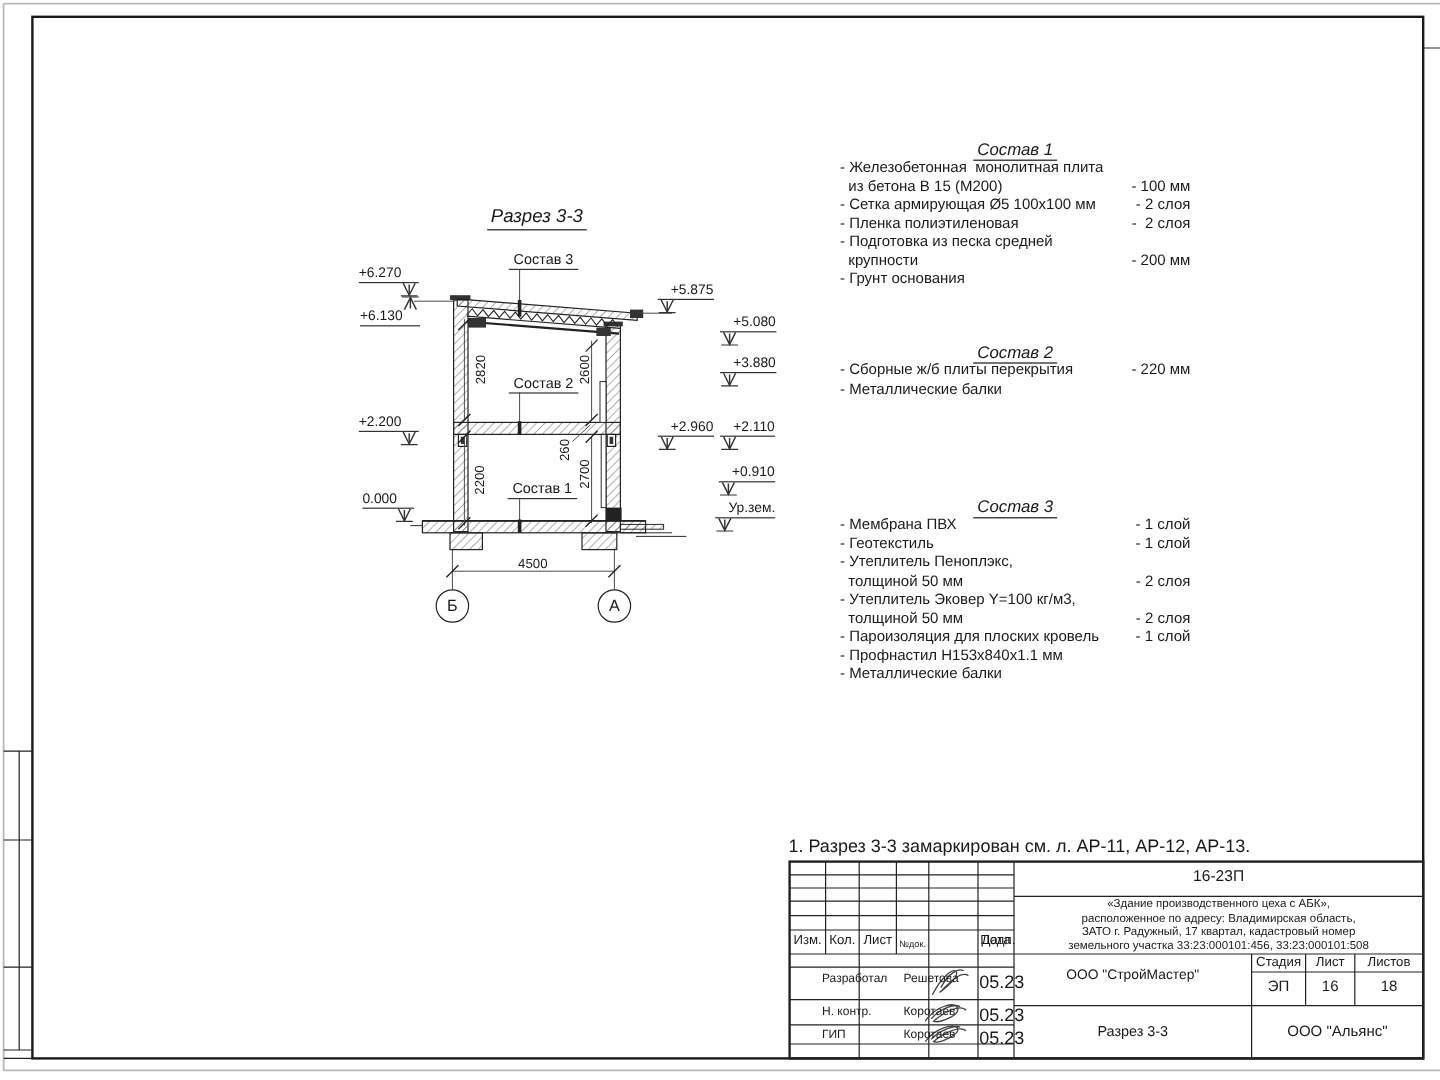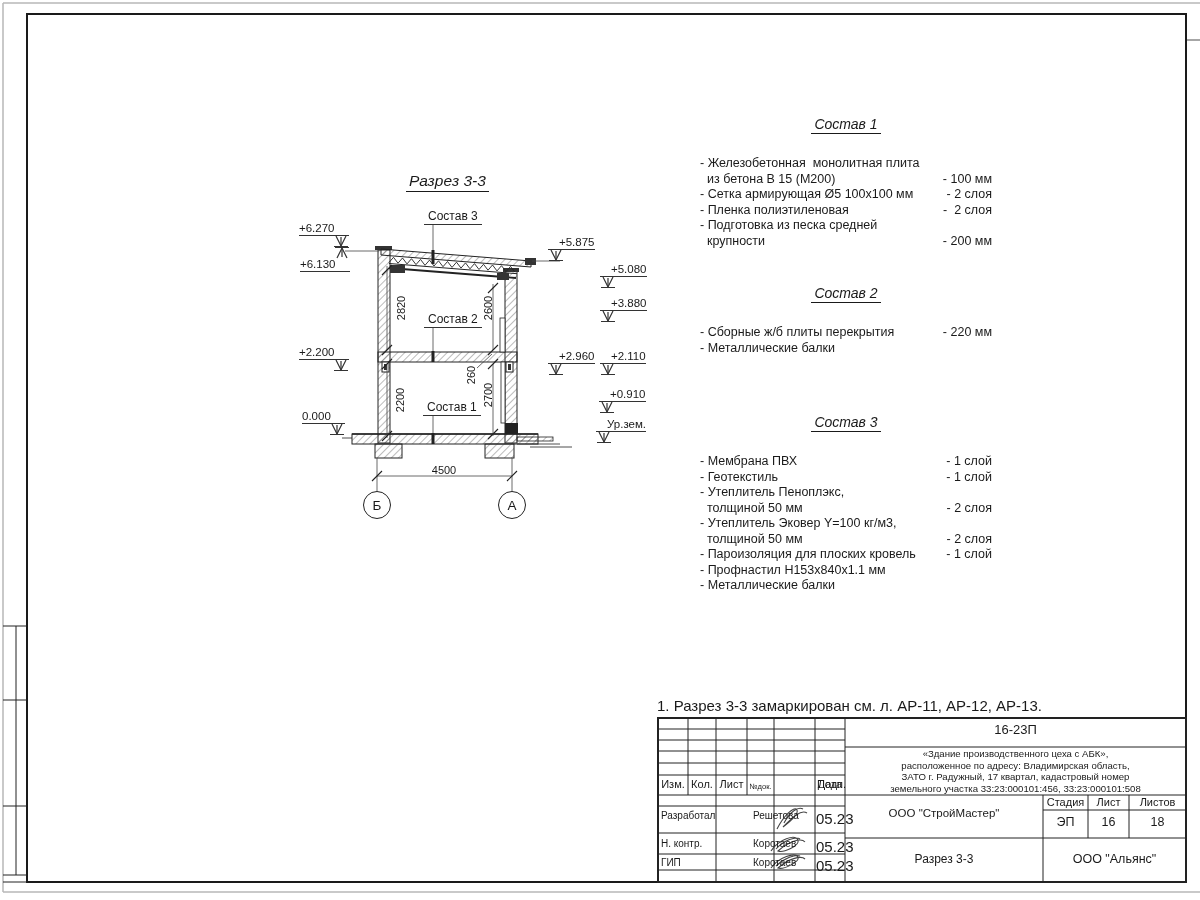--- a/index.html
+++ b/index.html
@@ -28,21 +28,21 @@
   .side-left .elev-label{padding-left:11px;}
   .elev-arrow{position:absolute;width:16px;height:13px;}
   .side-right .elev-arrow{right:0;top:100%;margin-top:-1px;}
   .side-left .elev-arrow{left:0;top:100%;margin-top:-1px;}
   .dir-up .elev-arrow{top:auto;bottom:100%;margin-bottom:-1px;transform:scaleY(-1);}
 
   
   .comp{position:absolute;width:292px;}
   .comp-title{font-style:italic;font-size:14px;text-align:center;}
   .comp-title span{border-bottom:1px solid #1a1a1a;padding:0 3px 1px;}
-  .comp-items{margin-top:24px;font-size:12.5px;line-height:15.5px;}
+  .comp-items{font-size:12.5px;line-height:15.5px;}
   .comp-item{display:flex;align-items:flex-end;}
   .comp-name{flex:1;white-space:pre-wrap;}
   .comp-value{margin-left:6px;white-space:pre;}
 
   
   .tb-note{position:absolute;left:657px;top:697px;font-size:15px;}
   .tb-code{position:absolute;left:845px;top:722px;width:341px;text-align:center;font-size:13px;}
   .tb-object{position:absolute;left:849px;top:748px;width:333px;text-align:center;
              font-size:9.6px;line-height:11.6px;white-space:pre-line;}
   .tb-h{position:absolute;top:778px;text-align:center;font-size:11px;}
@@ -50,21 +50,21 @@
   .tb-org{position:absolute;left:845px;top:807px;width:198px;text-align:center;font-size:11.5px;}
   .tb-stage-label{position:absolute;left:1043px;top:796px;width:45px;text-align:center;font-size:11px;}
   .tb-sheet-label{position:absolute;left:1088px;top:796px;width:41px;text-align:center;font-size:11px;}
   .tb-sheets-label{position:absolute;left:1129px;top:796px;width:57px;text-align:center;font-size:11px;}
   .tb-stage{position:absolute;left:1043px;top:815px;width:45px;text-align:center;font-size:12.5px;}
   .tb-sheetno{position:absolute;left:1088px;top:815px;width:41px;text-align:center;font-size:12.5px;}
   .tb-sheets{position:absolute;left:1129px;top:815px;width:57px;text-align:center;font-size:12.5px;}
   .tb-doctitle{position:absolute;left:845px;top:852px;width:198px;text-align:center;font-size:12px;}
   .tb-company{position:absolute;left:1043px;top:852px;width:143px;text-align:center;font-size:12.5px;}
   .tb-row{position:absolute;left:0;width:1200px;font-size:10px;}
-  .tb-role{position:absolute;left:661px;width:54px;}
+  .tb-role{position:absolute;left:685px;width:54px;}
   .tb-name{position:absolute;left:753px;width:54px;}
   .tb-date{position:absolute;left:816px;width:28px;text-align:center;font-size:15px;}
 </style>
 </head>
 <body>
 
 <div class="sheet">
 
   <svg class="linework" width="1200" height="900" viewBox="0 0 1200 900">
     <defs>
@@ -289,20 +289,24 @@
               <div class="comp-value">- 2 слоя</div>
             </div>
           <div class="comp-item">
               <div class="comp-name">- Пленка полиэтиленовая</div>
               <div class="comp-value">-  2 слоя</div>
             </div>
           <div class="comp-item">
               <div class="comp-name">- Подготовка из песка средней
   крупности</div>
               <div class="comp-value">- 200 мм</div>
+            </div>
+          <div class="comp-item">
+              <div class="comp-name">- Грунт основания</div>
+              <div class="comp-value"></div>
             </div>
         </div>
       </div>
       <div class="comp" style="left: 700px; top: 285px;">
         <div class="comp-title">
           <span>Состав 2</span>
         </div>
         <div class="comp-items">
 
           <div class="comp-item">

